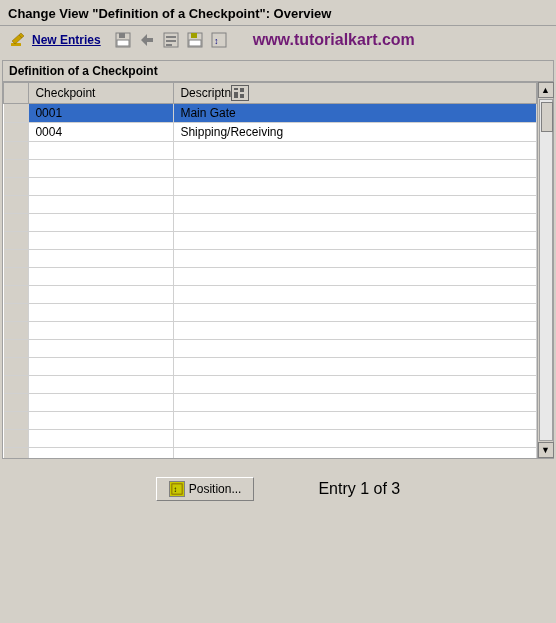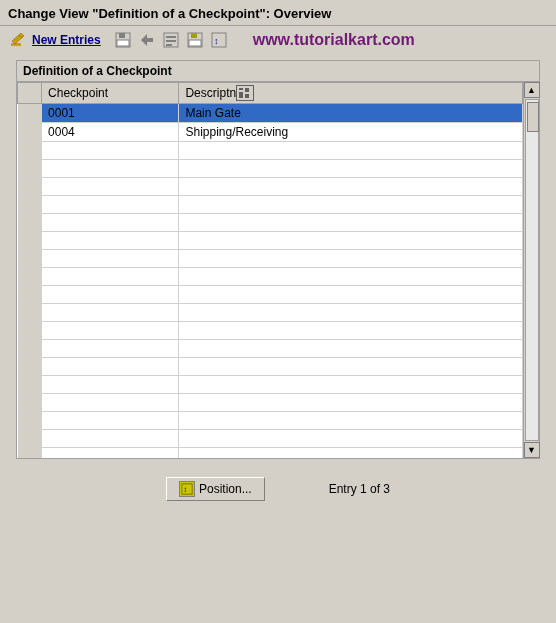--- a/index.html
+++ b/index.html
@@ -54,21 +54,21 @@
     }
 
     .watermark {
       font-size: 16px;
       color: #701a75;
       font-weight: bold;
       margin-left: 20px;
     }
 
     .main-content {
-      padding: 6px 16px;
+      padding: 6px 2px;
     }
 
     .table-container {
       border: 1px solid #a0a0a0;
       background: #ffffff;
       margin-bottom: 8px;
     }
 
     .table-title {
       background: #d4d0c8;
@@ -222,21 +222,21 @@
       padding: 3px 12px;
       background: #d4d0c8;
       border: 1px solid #808080;
       border-top-color: #fff;
       border-left-color: #fff;
       cursor: pointer;
       font-size: 12px;
     }
 
     .entry-count {
-      font-size: 12px;
+      font-size: 16px;
       color: #000;
       margin-left: 44px;
       text-align: center;
     }
 
     .btn-icon {
       width: 16px;
       height: 16px;
       background: #c8c800;
       border: 1px solid #808080;

